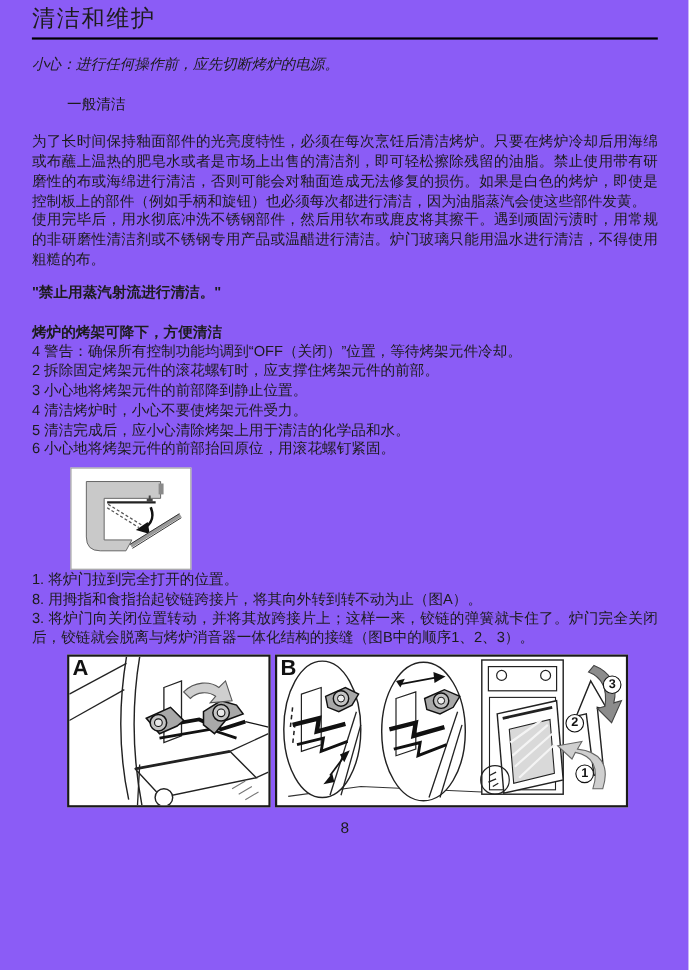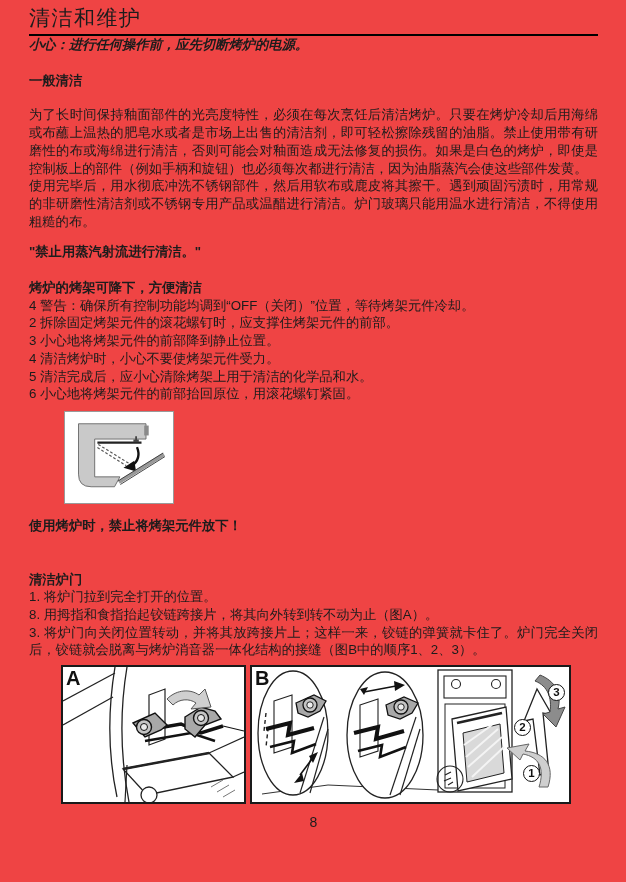--- a/index.html
+++ b/index.html
@@ -1,34 +1,34 @@
 <!DOCTYPE html>
 <html><head>
 <meta charset="utf-8">
 <style>
   html,body{margin:0;padding:0;background:#fff;}
   .page{
     position:relative;
     width:626px;height:882px;
     box-sizing:border-box;
     padding:0 28px 10px 29px;
-    background:#ef4444;
+    background:#8b5cf6;
     color:#1c1c1c;
     font-family:"Liberation Sans","DejaVu Sans",sans-serif;
     overflow:hidden;
   }
   .title{
     margin:6px 0 0 0;
     font-size:21px;line-height:24px;
     font-weight:400;letter-spacing:1.5px;
   }
   .rule{height:2px;background:#000;margin-top:4px;}
   p,h2{margin:0;font-size:13.3px;line-height:17.7px;}
-  .caution{font-style:italic;font-weight:700;}
-  .h-general{margin-top:18px;font-weight:bold;}
+  .caution{margin-top:14px;font-style:italic;font-weight:400;}
+  .h-general{margin-top:18px;font-weight:normal;margin-left:32px;}
   .para1{margin-top:17px;text-align:justify;}
   .para2{text-align:justify;}
   .steam{margin-top:13px;font-weight:bold;}
   .h-grill{margin-top:18px;font-weight:bold;}
   .step{margin:0;}
   .fig1{
     margin:8px 0 0 35px;
     width:110px;height:93px;
     border:1px solid #9a9a9a;
     box-sizing:border-box;
@@ -119,23 +119,21 @@
         <polygon points="77,51 79,63 65,59" fill="#111"></polygon>
       </g>
       <g>
         <line x1="60" y1="75" x2="110" y2="44" stroke="#999" stroke-width="4"></line>
         <line x1="59" y1="73.5" x2="109" y2="42.5" stroke="#333" stroke-width="1"></line>
         <line x1="61.5" y1="77.5" x2="111" y2="46.5" stroke="#333" stroke-width="1"></line>
       </g>
     </svg>
   </div>
 
-  <p class="usage-warning">使用烤炉时，禁止将烤架元件放下！</p>
-
-  <h2 class="h-door">清洁炉门</h2>
+
   <div>
     <p class="step door-step">1. 将炉门拉到完全打开的位置。</p>
     <p class="step door-step">8. 用拇指和食指抬起铰链跨接片，将其向外转到转不动为止（图A）。</p>
     <p class="step door-step">3. 将炉门向关闭位置转动，并将其放跨接片上；这样一来，铰链的弹簧就卡住了。炉门完全关闭后，铰链就会脱离与烤炉消音器一体化结构的接缝（图B中的顺序1、2、3）。</p>
   </div>
 
 
   <div class="figrow">
 
     <div class="panel panelA">

